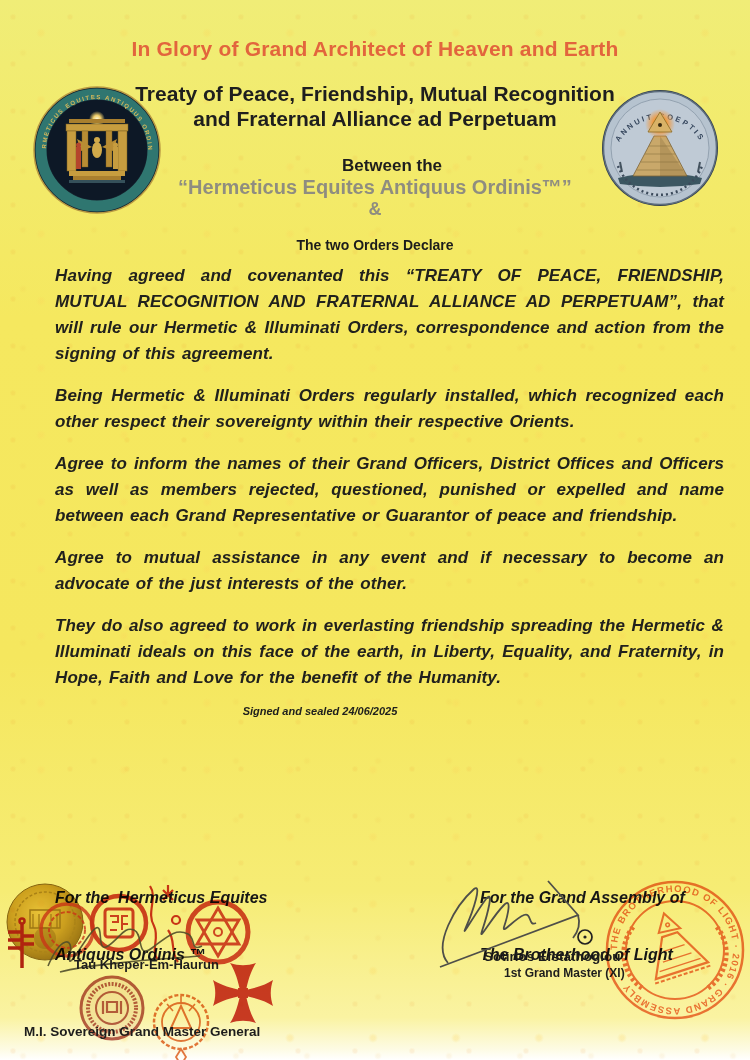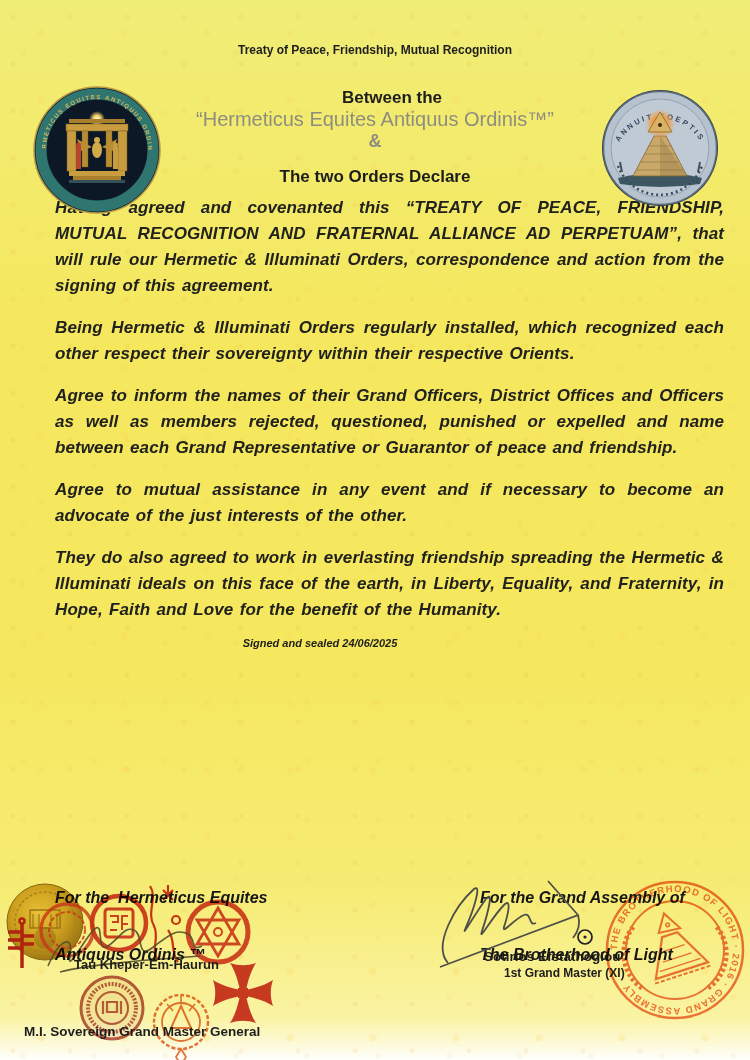--- a/index.html
+++ b/index.html
@@ -9,25 +9,25 @@
     background-image:
       radial-gradient(circle at 13px 17px, rgba(235,140,40,.10) 1.5px, transparent 3.5px),
       radial-gradient(circle at 41px 33px, rgba(250,210,90,.25) 2px, transparent 5px),
       radial-gradient(circle at 23px 53px, rgba(230,170,60,.09) 1.5px, transparent 4px),
       linear-gradient(180deg,#f0ed77 0%,#f5e85f 30%,#f5e75e 62%,#f6ec74 84%,#faf3a2 96%,#fdfbe4 99%,#ffffff 100%);
     background-size:57px 47px,83px 67px,71px 59px,100% 100%;
   }
   .hdr{position:relative;text-align:center;padding-top:38px;line-height:1;}
   .hdr div{white-space:nowrap;}
   .glory{font-size:21px;font-weight:bold;letter-spacing:.2px;}
-  .treaty{font-size:12px;font-weight:bold;color:#1e1e1e;line-height:25px;}
+  .treaty{font-size:21px;font-weight:bold;color:#1e1e1e;margin-top:22px;line-height:25px;}
   .between{font-size:17px;font-weight:bold;color:#1e1e1e;margin-top:25px;line-height:20px;padding-left:34px;}
-  .order{font-size:20px;font-weight:normal;line-height:22px;}
+  .order{font-size:20px;font-weight:bold;line-height:22px;}
   .amp{font-size:18px;font-weight:bold;line-height:22px;}
-  .declare{font-size:17px;font-weight:bold;color:#1c1c1c;margin-top:15px;line-height:20px;white-space:pre;}
+  .declare{font-size:14px;font-weight:bold;color:#1c1c1c;margin-top:15px;line-height:20px;white-space:pre;}
   .paras{margin:8px 26px 0 55px;}
   .paras p{
     margin:0 0 16px 0;font-size:17px;line-height:26px;font-style:italic;font-weight:600;
     color:#21211d;text-align:justify;word-spacing:1.5px;letter-spacing:.1px;
   }
   .signed{margin:-2px 0 0 180px;width:280px;text-align:center;font-size:11px;
     font-weight:bold;font-style:italic;color:#21211d;}
   .sig-head{position:absolute;font-size:16px;font-weight:bold;font-style:italic;
     color:#161616;line-height:19px;white-space:pre;}
   .sig-name{position:absolute;font-weight:bold;color:#1d1d1d;white-space:nowrap;}
@@ -108,22 +108,24 @@
     </g>
     <circle cx="60" cy="34" r="15" fill="url(#glow2)"></circle>
     <g>
       <path d="M 60,22 L 48,42 L 72,42 Z" fill="#d9b267" stroke="#8a6b25" stroke-width=".8"></path>
       <circle cx="60" cy="35" r="2" fill="#3a2a10"></circle>
     </g>
     <path d="M 18,76 A 45,45 0 0 0 102,76" fill="none" stroke="#3c4b5c" stroke-width="2.5" stroke-dasharray="2 3"></path>
   </svg>
 
   <div class="hdr">
+    <div class="glory" style="color:#e2653d">In Glory of Grand Architect of Heaven and Earth</div>
     <div class="treaty">
       <div>Treaty of Peace, Friendship, Mutual Recognition</div>
+      <div>and Fraternal Alliance ad Perpetuam</div>
     </div>
     <div class="between">Between the</div>
     <div class="order" style="color:#8f8d80">“Hermeticus Equites Antiquus Ordinis™”</div>
     <div class="amp" style="color:#8f8d80">&amp;</div>
     <div class="declare">The two Orders  Declare</div>
   </div>
 
   <div class="paras">
     <p>Having agreed and covenanted this “TREATY OF PEACE, FRIENDSHIP, MUTUAL RECOGNITION AND FRATERNAL ALLIANCE AD PERPETUAM”, that will rule our Hermetic &amp; Illuminati  Orders, correspondence and action from the signing of this agreement.</p>
     <p>Being Hermetic &amp; Illuminati Orders regularly installed, which recognized each other respect their sovereignty within their respective Orients.</p>

